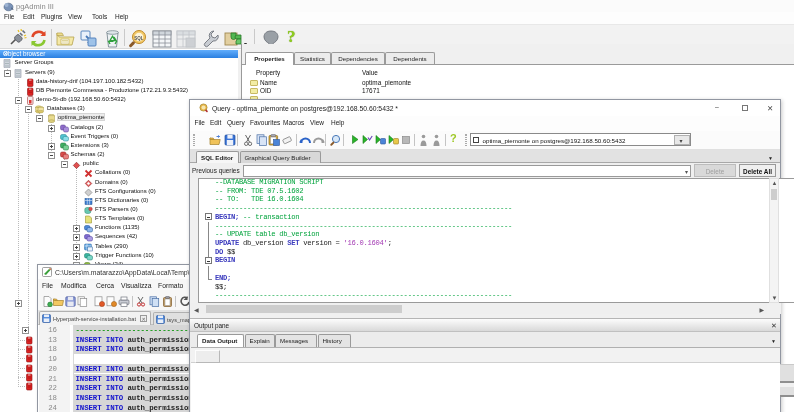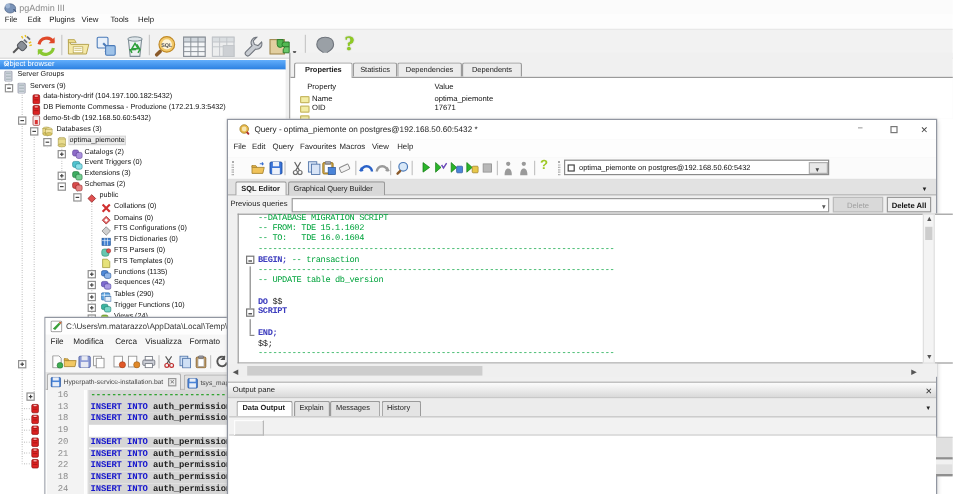--- a/index.html
+++ b/index.html
@@ -667,28 +667,29 @@
           <span class="abs" style="left:1px; top:2.5px; width:3px; height:1px; background:#333;"></span>
         </div>
       <div class="abs" style="left:6px; top:78px; width:7px; height:7px; border:1px solid #777; background:#fff;">
           <span class="abs" style="left:1px; top:2.5px; width:3px; height:1px; background:#333;"></span>
         </div>
       <div class="abs" style="left:9px; top:43px; width:1px; height:35px; background:#888;"></div>
       <div class="abs" style="left:9px; top:87px; width:1px; height:13px; background:#888;"></div>
       <div class="abs" style="left:9px; top:100px; width:4px; height:1px; background:#888;"></div>
 
       <span class="cl cg" style="top:-1px;">--DATABASE MIGRATION SCRIPT</span>
-      <span class="cl cg" style="top:7.7px;">-- FROM: TDE 15.1.1602</span>
+      <span class="cl cg" style="top:7.7px;">-- FROM: TDE 07.5.1602</span>
       <span class="cl cg" style="top:16.4px;">-- TO:   TDE 16.0.1604</span>
       <span class="cl cg" style="top:25.1px;">--------------------------------------------------------------------------</span>
       <span class="cl" style="top:33.8px;"><span class="ck">BEGIN;</span><span class="cg"> -- transaction</span></span>
       <span class="cl cg" style="top:42.6px;">--------------------------------------------------------------------------</span>
       <span class="cl cg" style="top:51.3px;">-- UPDATE table db_version</span>
+      <span class="cl" style="top:60px;"><span class="ck">UPDATE</span><span class="cd"> db_version </span><span class="ck">SET</span><span class="cd"> version = </span><span class="cs">'16.0.1604'</span><span class="cd">;</span></span>
       <span class="cl" style="top:68.7px;"><span class="ck">DO</span><span class="cd"> $$</span></span>
-      <span class="cl" style="top:77.4px;"><span class="ck">SCRIPT</span></span>
+      <span class="cl" style="top:77.4px;"><span class="ck">BEGIN</span></span>
       <span class="cl" style="top:94.8px;"><span class="ck">END;</span></span>
       <span class="cl" style="top:103.5px;"><span class="cd">$$;</span></span>
       <span class="cl cg" style="top:112.3px;">--------------------------------------------------------------------------</span>
     </div>
 
     <div class="sb" style="left:579px; top:78px; width:10px; height:125px; background:#f4f4f4; border:1px solid #e0e0e0;">
       <div class="arr" style="left:1.5px; top:1px;">▲</div>
       <div class="arr" style="left:1.5px; bottom:1px;">▼</div>
       <div class="sbt" style="left:1px; top:10px; width:6px; height:11px;"></div>
     </div>

